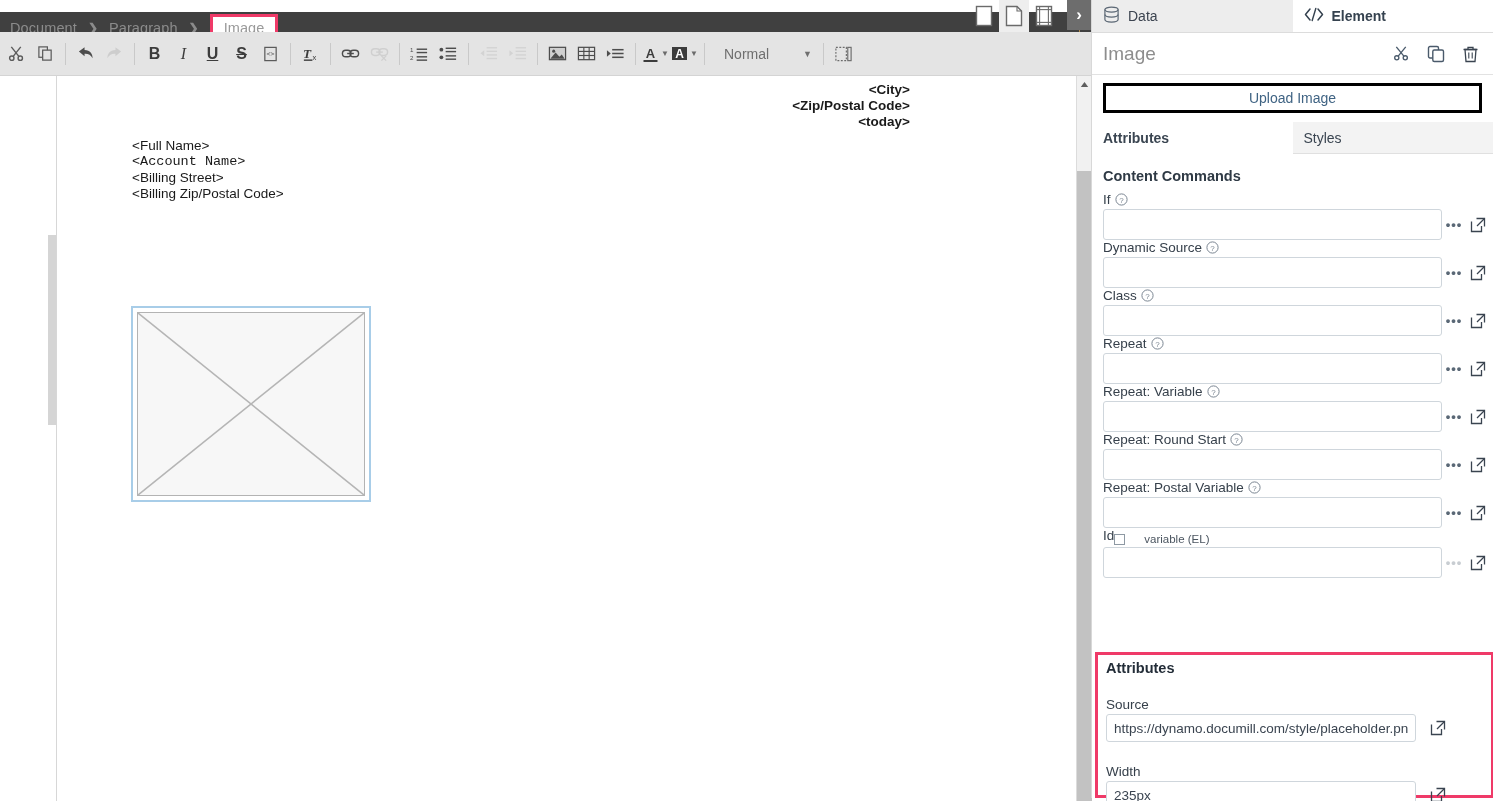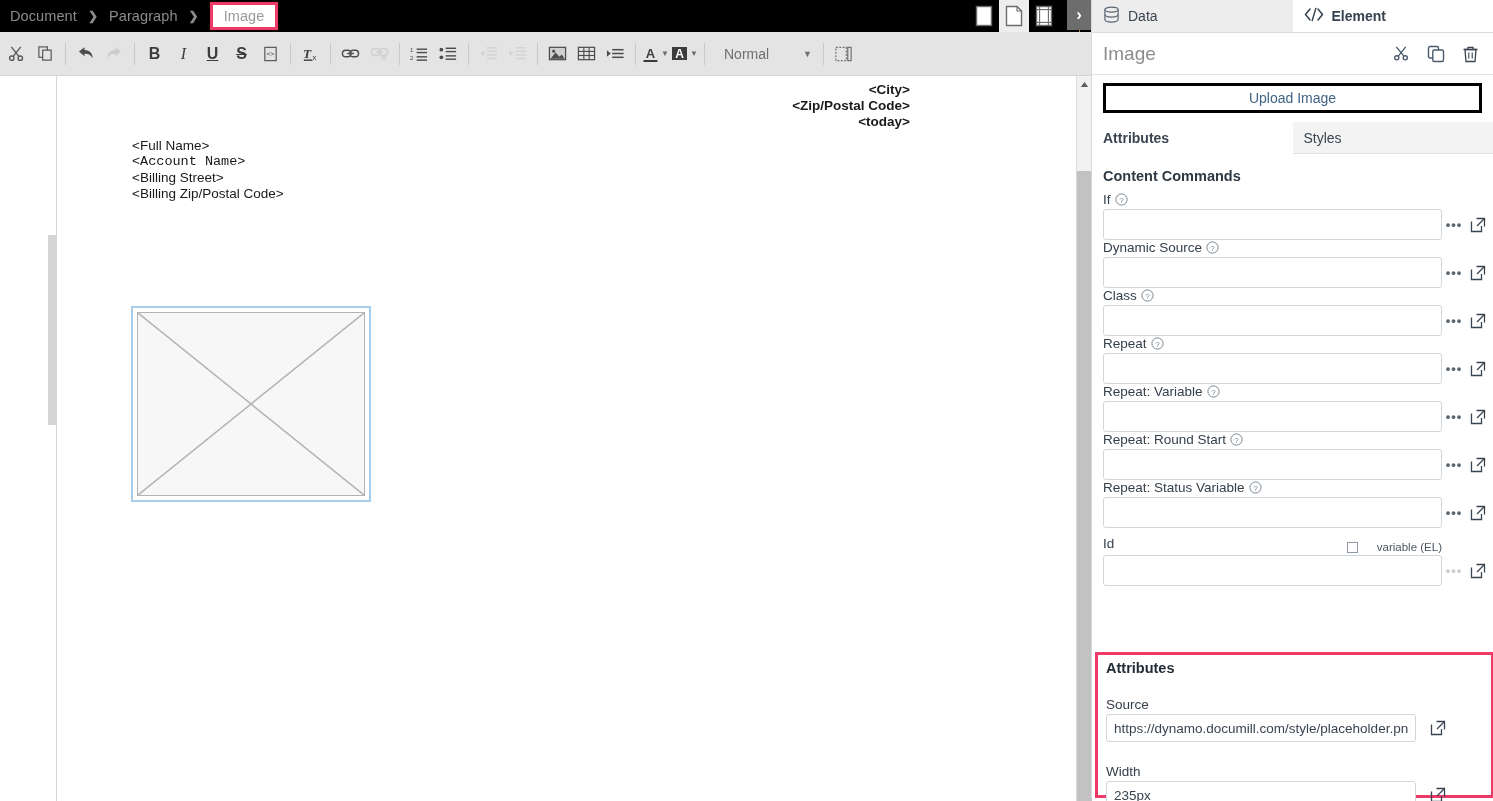--- a/index.html
+++ b/index.html
@@ -13,22 +13,22 @@
   #app { position: relative; width: 1493px; height: 801px; }
 
   
   .editor-region {
     position: absolute; left: 0; top: 0; width: 1091px; height: 801px;
     background: #ffffff;
   }
 
   
   .breadcrumb-bar {
-    position: absolute; left: 0; top: 0; width: 1091px; height: 32px;
-    background: #000000;
+    position: absolute; left: 0; top: 12px; width: 1091px; height: 32px;
+    background: #404040;
     display: flex; align-items: center; padding-left: 6px;
   }
   .crumb {
     font-size: 14.5px; color: #8b8b8b; padding: 2px 4px;
     white-space: nowrap; letter-spacing: .1px;
   }
   .crumb-sep {
     font-size: 12px; color: #8b8b8b; padding: 0 7px; font-weight: bold;
   }
   .crumb.highlighted {
@@ -194,21 +194,21 @@
   }
   .dots-btn {
     width: 24px; text-align: center; color: #5a6876;
     font-size: 13px; letter-spacing: 1px; font-weight: bold;
   }
   .dots-btn.dim { color: #c8cdd2; }
   .ext-btn { width: 24px; display: flex; justify-content: center; }
 
   .id-label-row {
     display: flex; align-items: flex-end; width: 339px;
-    justify-content: space-between; padding-bottom: 2px; margin-top: 8px;
+    justify-content: flex-start; padding-bottom: 2px;
   }
   .var-check { display: flex; align-items: center; gap: 19px; }
   .var-box {
     width: 11px; height: 11px; border: 1px solid #8e99a3; background: #fff;
   }
   .var-text { font-size: 11.5px; color: #4b5560; }
 
   .attr-highlight {
     position: absolute; left: 3px; bottom: 0; width: 399px; height: 146px;
     border: 3px solid #ef3a68; background: #fff; padding: 5px 0 0 8px;
@@ -658,21 +658,21 @@
               <path d="M1.5 4.5 V14.5 H11.5 V9" fill="none" stroke="#3a4450" stroke-width="1.3"></path>
               <path d="M6.5 1.5 H14.5 V9.5" fill="none" stroke="#3a4450" stroke-width="1.3"></path>
               <line x1="7" y1="9" x2="14.5" y2="1.5" stroke="#3a4450" stroke-width="1.3"></line>
             </svg>
           </span>
       </div>
     </div>
 
     <div class="field-block">
       <div class="field-label">
-          <span>Repeat: Status Variable</span>
+          <span>Repeat: Postal Variable</span>
           <span class="help-icon">
             <svg width="13" height="13" viewBox="0 0 13 13">
               <circle cx="6.5" cy="6.5" r="5.6" fill="none" stroke="#7b8692" stroke-width="1"></circle>
               <text x="6.5" y="9.5" font-size="8" fill="#7b8692" text-anchor="middle" font-family="sans-serif">?</text>
             </svg>
           </span>
         </div>
       <div class="field-row">
         <input class="field-input" value="" style="">
         <span class="dots-btn">•••</span>

